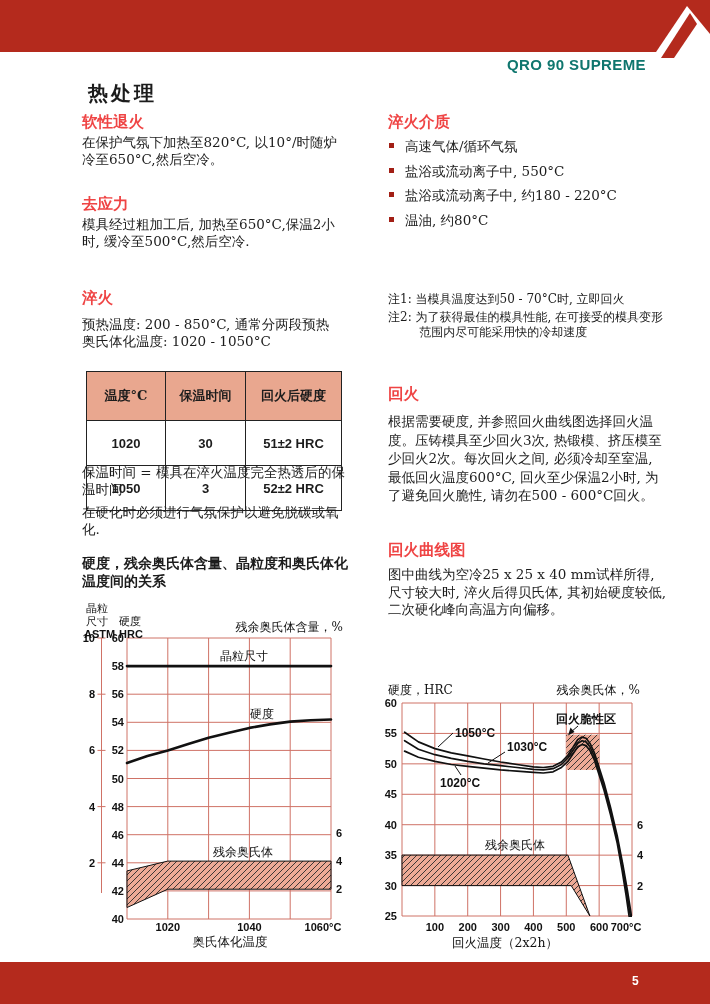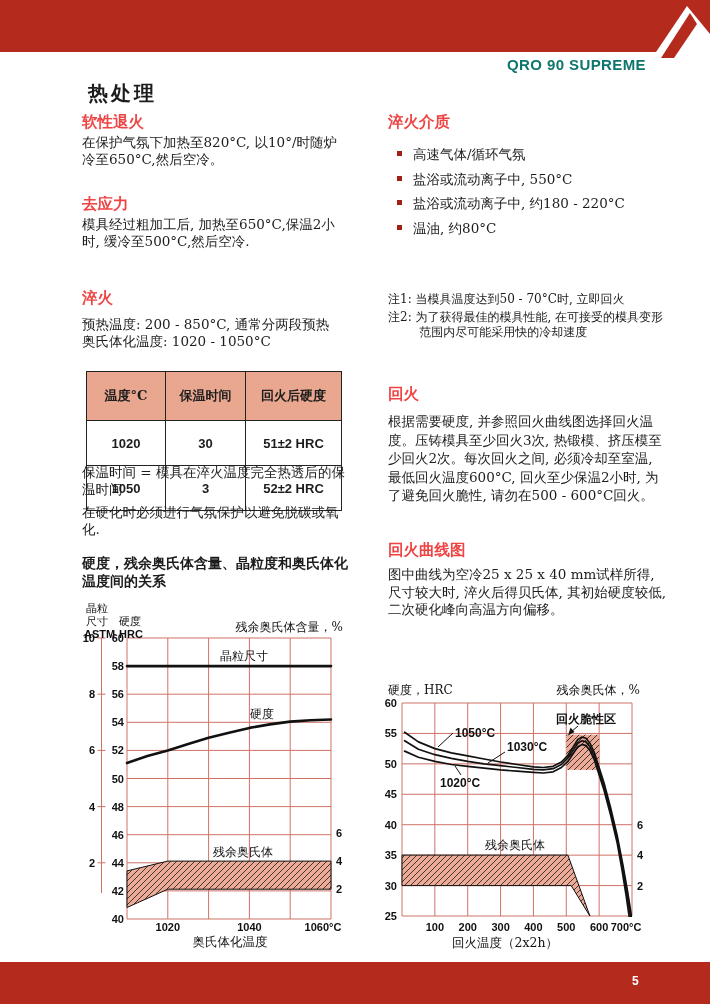--- a/index.html
+++ b/index.html
@@ -17,21 +17,21 @@
   .p{position:absolute;margin:0;font-size:13.5px;line-height:17px;}
   .colL{left:82px;width:266px;}
   .colR{left:388px;width:278px;}
   table.spec{position:absolute;left:86px;top:371px;width:255px;border-collapse:collapse;
              border:1.5px solid #222;table-layout:fixed;}
   table.spec td,table.spec th{border:1.5px solid #222;text-align:center;padding:8px;}
   table.spec th{background:var(--table_header,#e9a78f);height:32px;font-size:13px;font-weight:bold;
                 font-family:"DejaVu Serif",serif;}
   table.spec td{height:28px;font-family:"Liberation Sans",sans-serif;font-weight:bold;font-size:13px;}
   .rel-h{position:absolute;left:82px;top:554px;width:272px;margin:0;font-size:14px;line-height:18px;font-weight:bold;}
-  ul.bullets{position:absolute;left:388px;top:138px;width:272px;margin:8px;padding:0;list-style:none;}
+  ul.bullets{position:absolute;left:388px;top:138px;width:272px;margin:0;padding:0;list-style:none;}
   ul.bullets li{position:relative;padding-left:17px;margin-bottom:8px;font-size:13.5px;line-height:16.5px;}
   ul.bullets li .sq{position:absolute;left:1px;top:5px;width:5px;height:5px;background:var(--bullet,#a21f15);}
   .notes{position:absolute;left:388px;top:292px;width:280px;font-size:12px;line-height:15.5px;}
   .note{text-indent:-2.6em;padding-left:2.6em;margin:0 0 2px 0;}
   .tick{font:bold 11px "Liberation Sans",sans-serif;fill:#111}
   .tickb{font:bold 12px "Liberation Sans",sans-serif;fill:#111}
   .ser11{font:11px "DejaVu Serif",serif;fill:#111}
   .ser12{font:12px "DejaVu Serif",serif;fill:#111}
   .ser12b{font:bold 12px "DejaVu Serif",serif;fill:#111}
   .ser13{font:12.5px "DejaVu Serif",serif;fill:#111}

